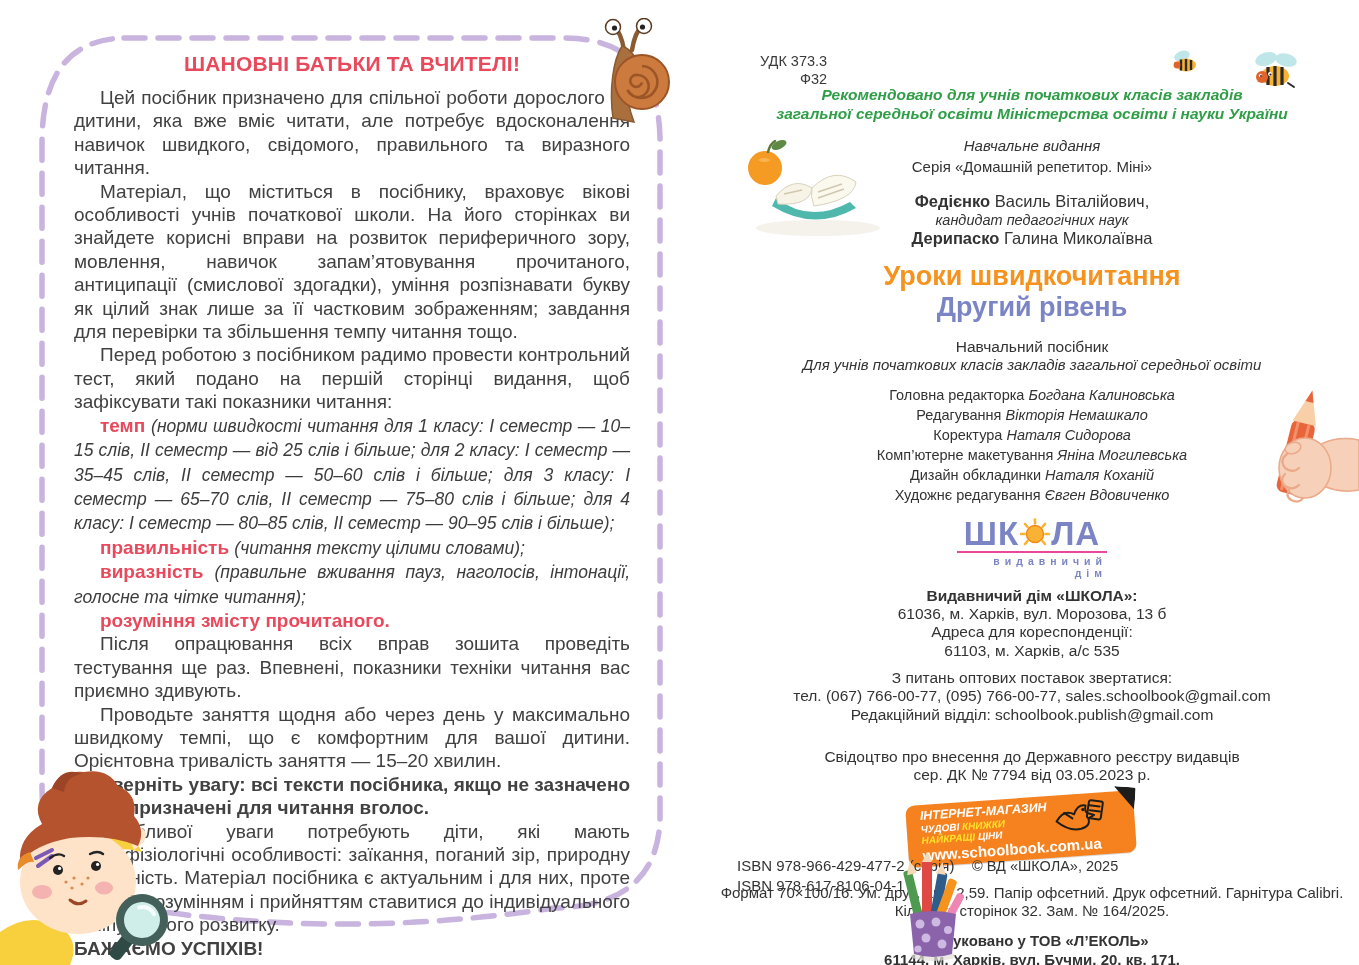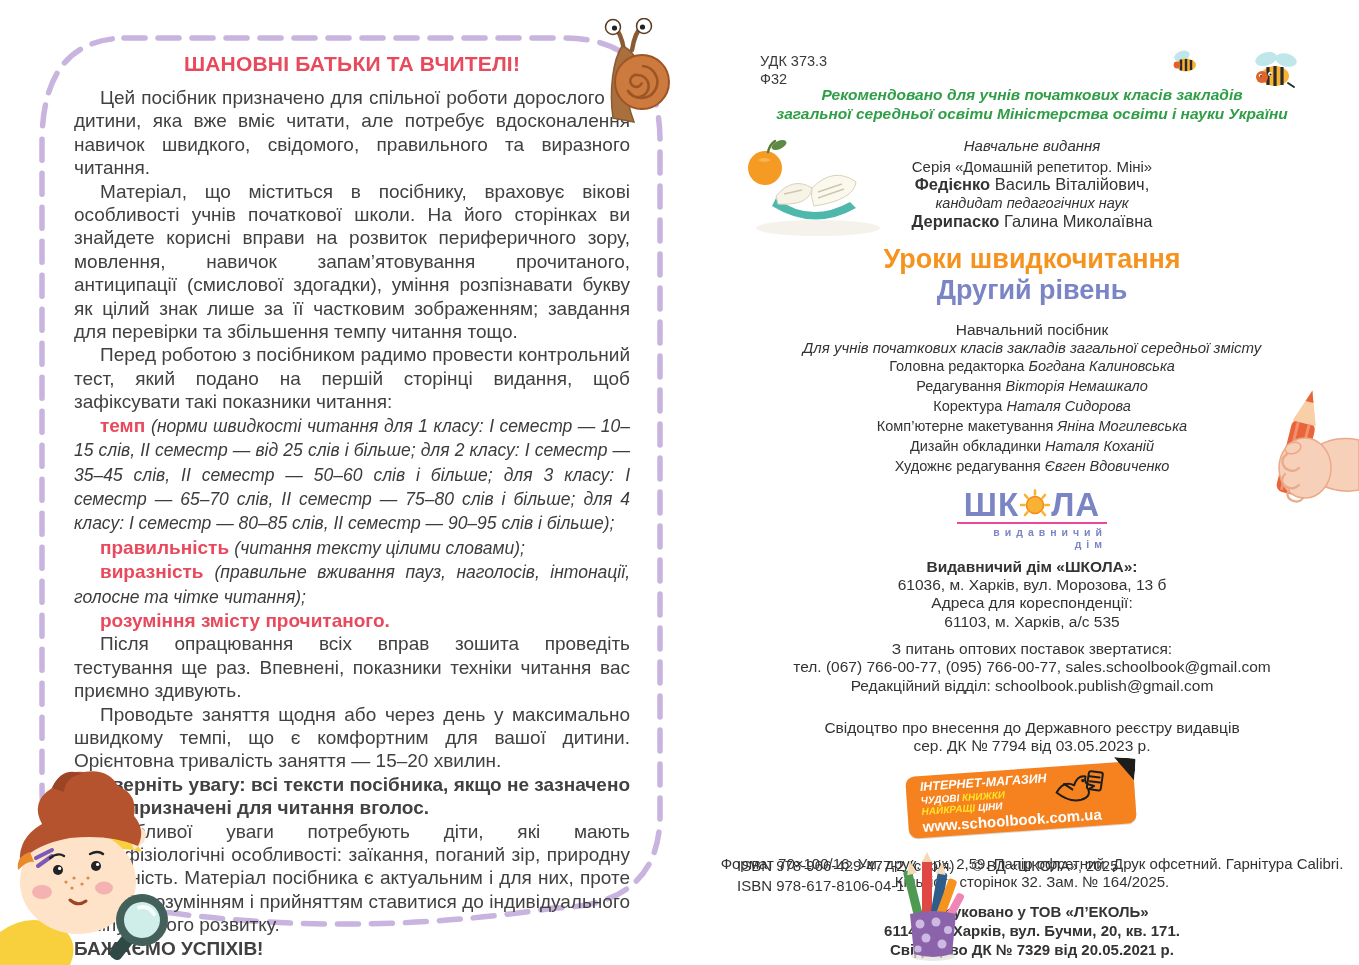--- a/index.html
+++ b/index.html
@@ -11,31 +11,31 @@
   .lp-content{position:absolute;left:40px;top:24px;width:556px;}
   .lp-title{color:#e8495c;font-weight:bold;font-size:21px;text-align:center;margin:0 0 10px 0;letter-spacing:.2px;}
   .lp-content p{margin:0;font-size:19px;line-height:23.4px;text-align:justify;text-indent:26px;color:#414141;}
   .bullet{margin:0;font-size:19px;line-height:23.4px;text-align:justify;text-indent:26px;}
   .b-label{color:#e8495c;font-weight:bold;font-size:19px;}
   .b-desc{font-style:italic;font-size:17.5px;color:#3c3c3c;}
   .note{color:#e8495c;font-weight:bold;}
   .lp-closing{color:#e8495c;font-weight:bold;font-size:21px;text-align:center;margin-top:24px;text-indent:0 !important;}
   
   .right-page{position:absolute;left:712px;top:28px;width:640px;text-align:center;color:#333;}
-  .udk{position:absolute;left:48px;top:24px;text-align:left;font-size:14.5px;line-height:1.25;color:#3a3a3a;}
+  .udk{position:absolute;left:48px;top:24px;text-align:right;font-size:14.5px;line-height:1.25;color:#3a3a3a;}
   .rec{margin-top:58px;color:#2f9e47;font-weight:bold;font-style:italic;font-size:15.5px;line-height:1.22;}
   .edition{margin-top:13px;font-style:italic;font-size:15px;}
   .series{margin-top:4px;font-size:15px;}
-  .authors{font-size:16.5px;line-height:1.2;}
+  .authors{margin-top:17px;font-size:16.5px;line-height:1.2;}
   .authors .degree{font-style:italic;font-size:14.5px;}
   .t-main{margin-top:12px;color:#f6921e;font-weight:bold;font-size:27px;line-height:1.15;}
   .t-level{color:#7b85c6;font-weight:bold;font-size:27px;line-height:1.15;}
   .sub1{margin-top:15px;font-size:15.5px;}
   .sub2{font-style:italic;font-size:15px;}
-  .credits{font-size:14.5px;line-height:1.38;}
+  .credits{margin-top:12px;font-size:14.5px;line-height:1.38;}
   .credits i{font-style:italic;}
   .logo{margin-top:12px;}
   .logo-word{font-size:33px;font-weight:800;color:#7c85c4;letter-spacing:1px;line-height:1;display:inline-flex;align-items:center;}
   .logo-sub{width:150px;margin:1px auto 0;border-top:2px solid #ec4899;color:#7c85c4;font-weight:bold;
             font-size:10.5px;letter-spacing:5px;padding-top:2px;text-align:right;}
   .pub{margin-top:8px;font-size:15.5px;line-height:1.18;}
   .pub .b{font-weight:bold;}
   .wholesale{margin-top:9px;font-size:15.5px;line-height:1.18;}
   .cert{margin-top:24px;font-size:15.5px;line-height:1.18;}
   .badge-wrap{margin-top:12px;height:74px;position:relative;}
@@ -144,21 +144,21 @@
 
     <div class="authors">
       <div><b>Федієнко</b><span> Василь Віталійович,</span></div>
       <div class="degree">кандидат педагогічних наук</div>
       <div><b>Дерипаско</b><span> Галина Миколаївна</span></div>
     </div>
 
     <div class="t-main">Уроки швидкочитання</div>
     <div class="t-level">Другий рівень</div>
     <div class="sub1">Навчальний посібник</div>
-    <div class="sub2">Для учнів початкових класів закладів загальної середньої змісту</div>
+    <div class="sub2">Для учнів початкових класів закладів загальної середньої освіти</div>
 
     <div class="credits">
       <div><span>Головна редакторка </span><i>Богдана Калиновська</i></div>
       <div><span>Редагування </span><i>Вікторія Немашкало</i></div>
       <div><span>Коректура </span><i>Наталя Сидорова</i></div>
       <div><span>Комп’ютерне макетування </span><i>Яніна Могилевська</i></div>
       <div><span>Дизайн обкладинки </span><i>Наталя Коханій</i></div>
       <div><span>Художнє редагування </span><i>Євген Вдовиченко</i></div>
     </div>
 

